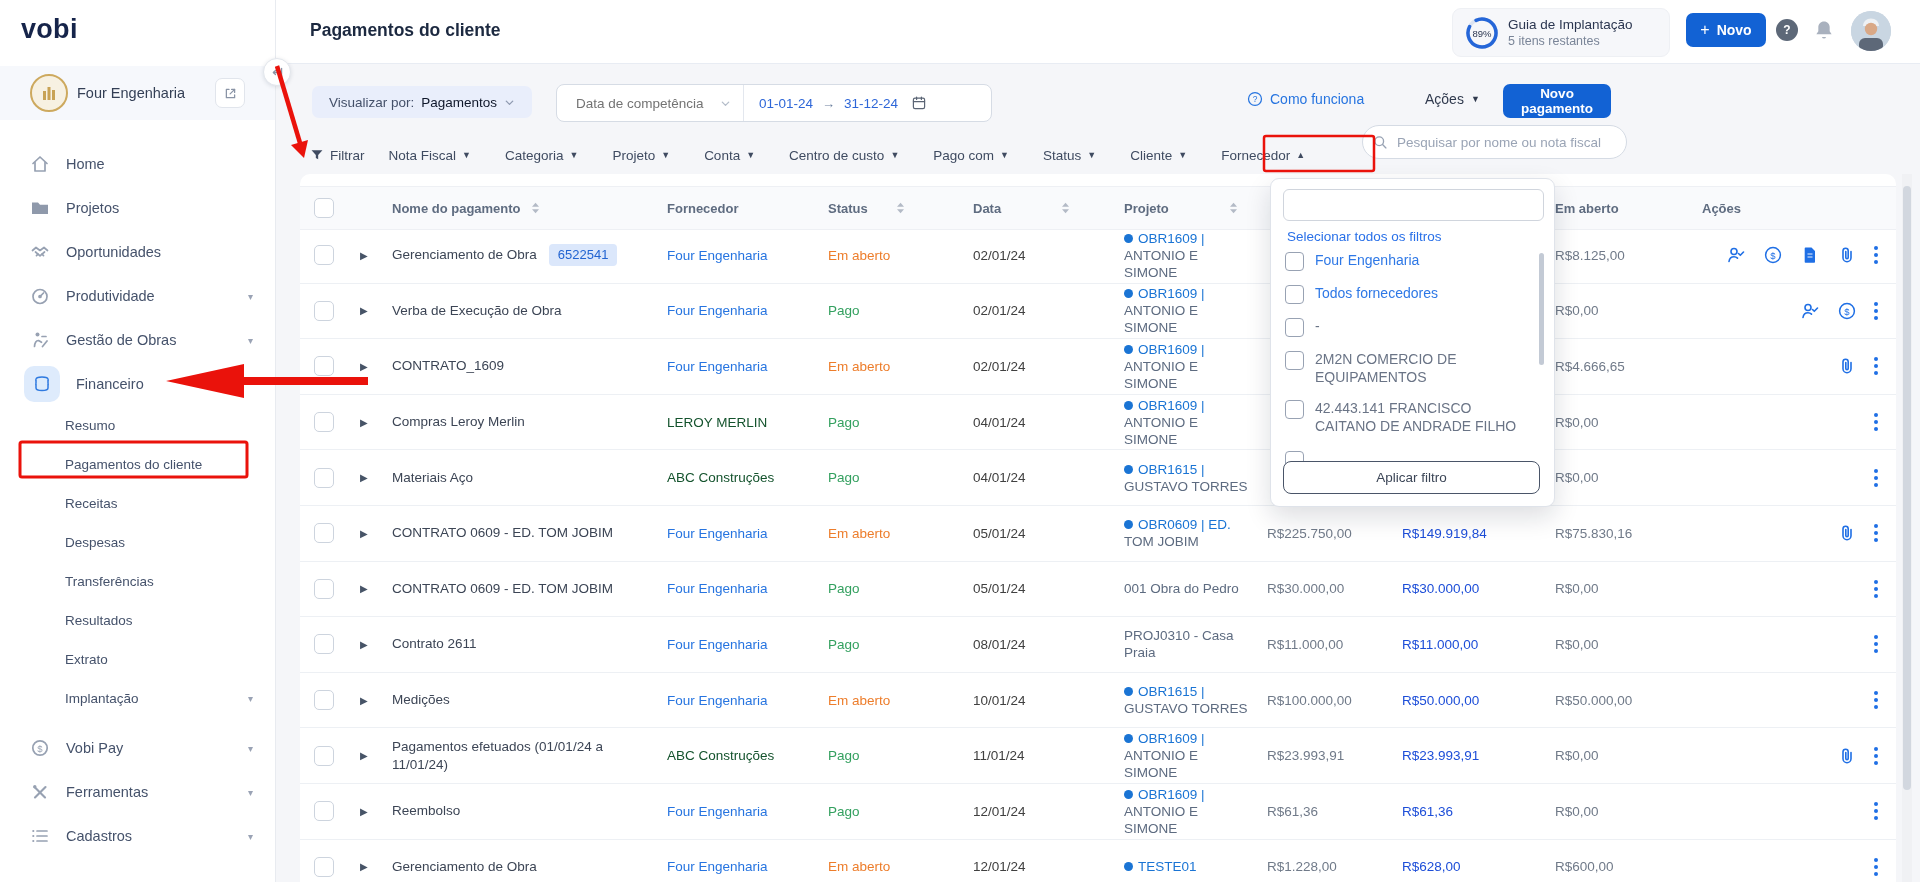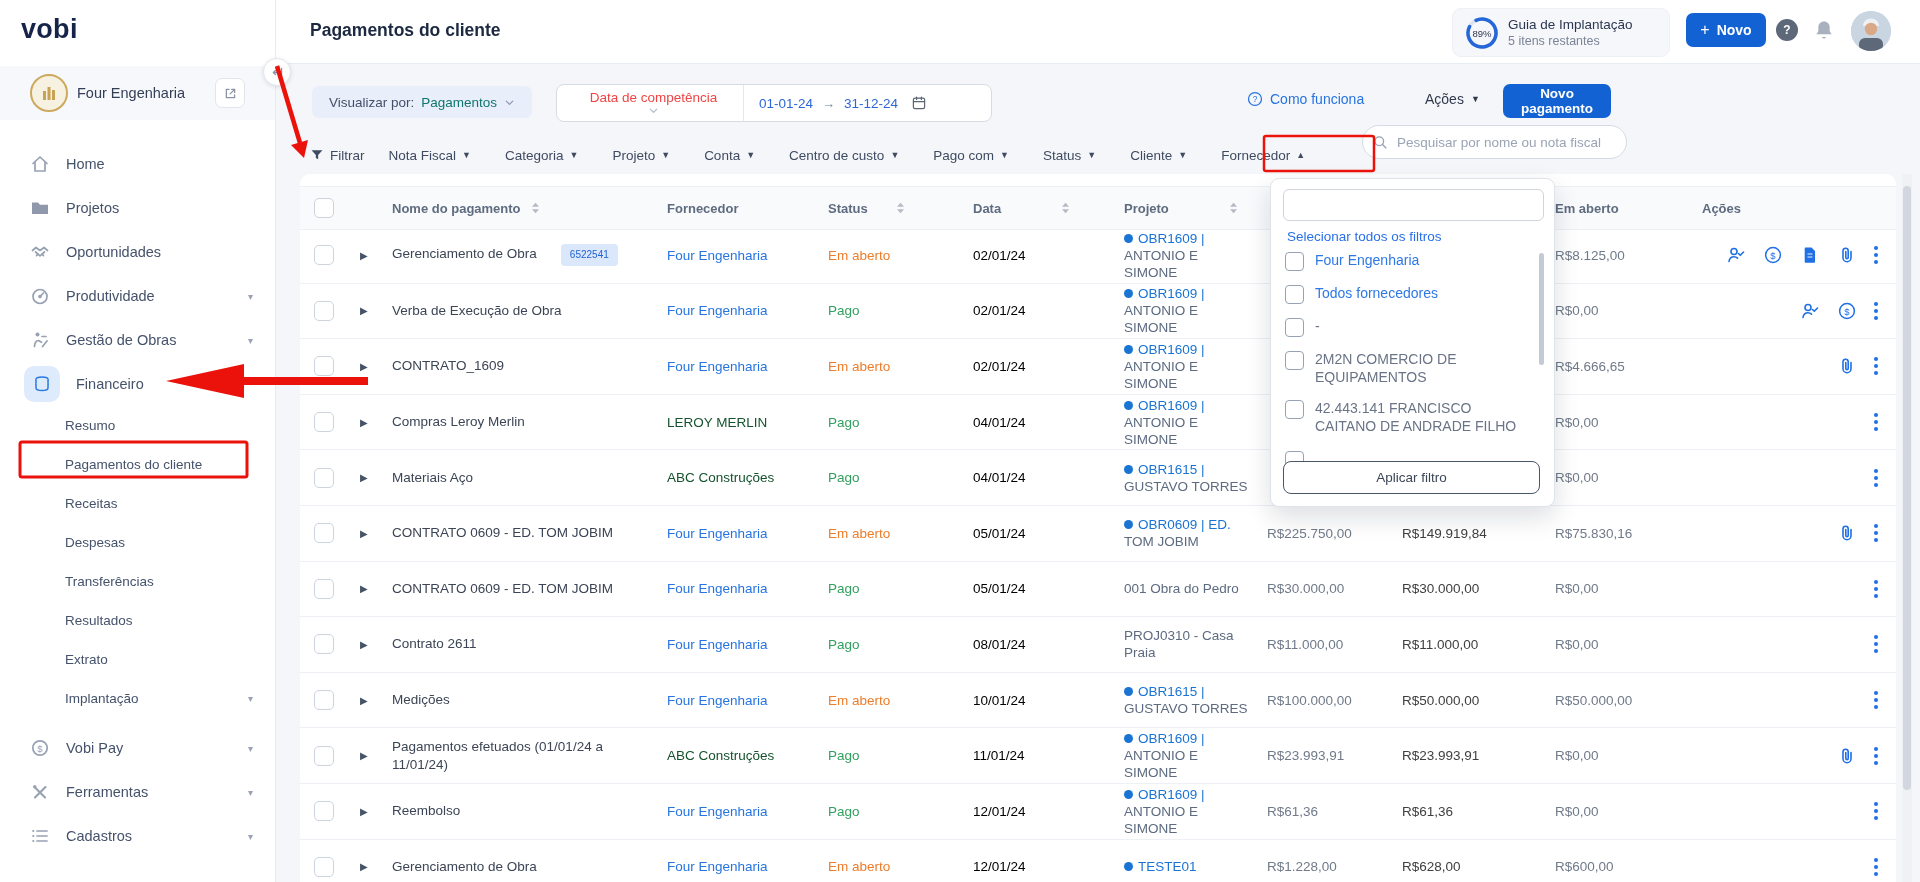--- a/index.html
+++ b/index.html
@@ -33,23 +33,23 @@
   .guide-texts{margin-left:9px;line-height:17px;}
   .guide-title{font-size:13.5px;color:#2b3650;}
   .guide-sub{font-size:12.5px;color:#7a8598;}
   .btn-blue{background:#1262d4;color:#fff;border:none;border-radius:7px;font-family:"Liberation Sans",sans-serif;}
   .novo-btn{position:absolute;left:1411px;top:13px;width:80px;height:34px;font-size:14px;font-weight:600;display:flex;align-items:center;justify-content:center;gap:7px;}
   .help-btn{position:absolute;left:1501px;top:19px;width:22px;height:22px;border-radius:50%;background:#5d6878;color:#fff;font-size:12px;font-weight:700;display:flex;align-items:center;justify-content:center;}
   .bell{position:absolute;left:1538px;top:19px;width:22px;height:24px;color:#a9b1be;}
   .avatar{position:absolute;left:1576px;top:11px;width:40px;height:40px;border-radius:50%;overflow:hidden;background:#cdd7e1;}
   
   .view-chip{position:absolute;left:312px;top:86px;width:220px;height:32px;background:#e9eefb;border-radius:7px;display:flex;align-items:center;justify-content:center;gap:7px;font-size:13.5px;color:#445069;}
-  .view-chip .val{color:#0f766e;}
+  .view-chip .val{color:#0f172a;}
   .date-ctl{position:absolute;left:556px;top:84px;width:434px;height:36px;background:#fff;border:1px solid #d6dce5;border-radius:8px;display:flex;align-items:center;font-size:13.5px;}
-  .date-type{display:flex;align-items:center;justify-content:space-between;width:155px;padding:0 12px 0 19px;color:#ef4444;flex-direction:column;}
+  .date-type{display:flex;align-items:center;justify-content:space-between;width:155px;padding:0 12px 0 19px;color:#737373;}
   .date-sep{width:1px;height:36px;background:#e3e7ee;}
   .date-range{display:flex;align-items:center;gap:9px;padding-left:15px;color:#2d66d8;}
   .date-arrow{color:#6b7f9e;font-size:13px;}
   .howit{position:absolute;left:1247px;top:91px;display:flex;align-items:center;gap:7px;font-size:14px;color:#2674e0;}
   .acoes{position:absolute;left:1425px;top:91px;display:flex;align-items:center;gap:7px;font-size:14px;color:#303a4e;}
   .novo-pag-btn{position:absolute;left:1503px;top:84px;width:108px;height:34px;font-size:13.5px;font-weight:600;display:flex;align-items:center;justify-content:center;}
   
   .filterbar{position:absolute;left:310px;top:142px;height:26px;display:flex;align-items:center;font-size:13.5px;color:#3f4b61;z-index:4;}
   .fitem{display:flex;align-items:center;gap:6px;margin-right:34px;white-space:nowrap;}
   .fcaret{font-size:9px;color:#3f4b61;}
@@ -60,34 +60,34 @@
   .card{position:absolute;left:300px;top:174px;width:1596px;height:708px;background:#fff;border-radius:10px 10px 0 0;z-index:3;}
   .thead{position:absolute;left:0;top:12px;width:1596px;height:42px;background:#f9fafc;border-top:1px solid #eef0f4;border-bottom:1px solid #eef0f4;font-size:13px;font-weight:600;color:#5f6c80;}
   .hc{position:absolute;top:0;height:42px;display:flex;align-items:center;gap:10px;}
   .sort{display:inline-flex;flex-direction:column;gap:1px;}
   .rows{position:absolute;left:0;top:54px;width:1596px;height:654px;overflow:hidden;}
   .trow{position:relative;height:54.6px;border-bottom:1px solid #edf0f4;}
   .cell{position:absolute;top:0;height:100%;display:flex;align-items:center;font-size:13.5px;}
   .cb{width:18px;height:18px;border:1.5px solid #cdd4de;border-radius:5px;background:#fff;}
   .expand{color:#475467;font-size:10px;}
   .name-cell{left:92px;width:265px;color:#3c4555;line-height:18px;}
-  .badge{display:inline-block;background:#dbe7fb;color:#2264d1;border-radius:4px;padding:2px 9px;font-size:10px;margin-left:24px;}
+  .badge{display:inline-block;background:#dbe7fb;color:#2264d1;border-radius:4px;padding:2px 9px;font-size:13px;margin-left:12px;}
   .sup-cell{left:367px;width:145px;}
   .sup-cell .link{color:#2674e0;}
   .sup-cell .plain{color:#14532d;}
   .st-cell{left:528px;width:95px;}
   .st-cell .open{color:#ed7d2b;}
   .st-cell .paid{color:#33a05f;}
-  .date-cell{left:673px;width:100px;color:#000000;text-align:right;}
+  .date-cell{left:673px;width:100px;color:#404040;text-align:right;}
   .proj-cell{left:824px;width:126px;line-height:17px;}
   .pdot{display:inline-block;width:9px;height:9px;border-radius:50%;background:#1a74d4;margin-right:5px;}
   .pcode{color:#1a74d4;}
   .pname{color:#5d6b80;}
   .m1{left:967px;width:120px;color:#707a89;}
-  .m2{left:1102px;width:130px;color:#404040;}
+  .m2{left:1102px;width:130px;color:#1d4ed8;}
   .m3{left:1255px;width:130px;color:#707a89;}
   .act-cell{position:absolute;right:18px;top:0;height:100%;display:flex;align-items:center;gap:17px;color:#1f6fe5;}
   .aicon{width:20px;height:20px;display:flex;}
   .kebab{display:flex;flex-direction:column;gap:3px;align-items:center;}
   .kebab i{width:4px;height:4px;border-radius:50%;background:#1f6fe5;}
   
   .dropdown{position:absolute;left:1270px;top:178px;width:283px;height:327px;background:#fff;border:1px solid #dfe3ea;border-radius:9px;box-shadow:0 10px 26px rgba(16,24,40,.14);z-index:20;}
   .dd-input{position:absolute;left:12px;top:10px;width:243px;height:30px;border:1px solid #d0d5dd;border-radius:6px;outline:none;padding:0 8px;font-size:13.5px;font-family:"Liberation Sans",sans-serif;}
   .dd-selectall{position:absolute;left:16px;top:50px;font-size:13.5px;color:#2970e8;}
   .dd-list{position:absolute;left:14px;top:72px;width:240px;display:flex;flex-direction:column;gap:13px;}

